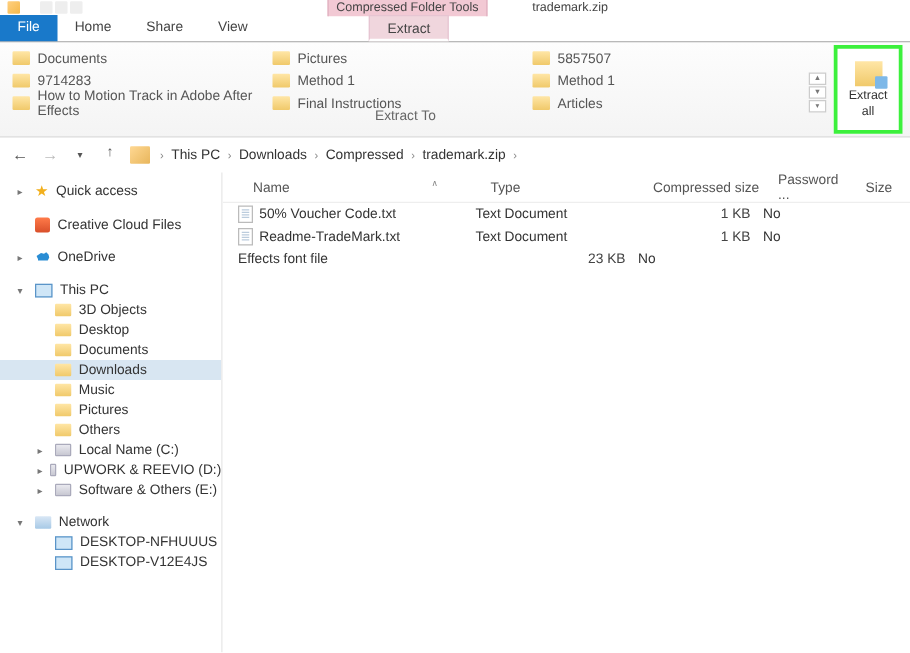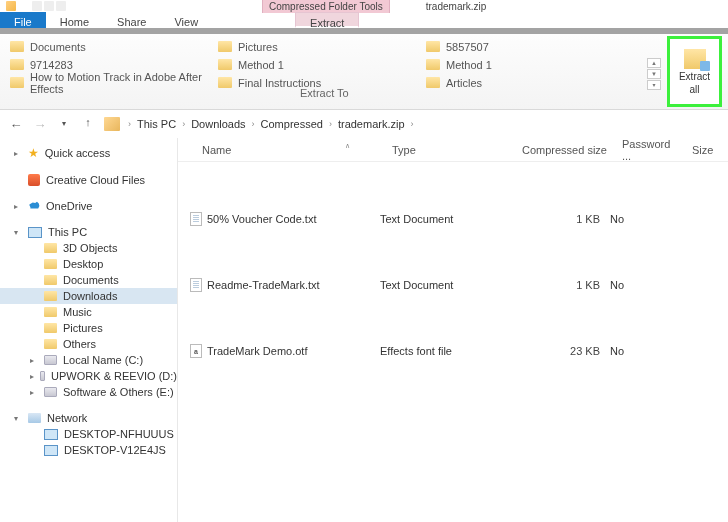--- a/index.html
+++ b/index.html
@@ -5,21 +5,21 @@
 * { margin: 0; padding: 0; box-sizing: border-box; font-family: 'Segoe UI', Tahoma, sans-serif; }
 body { width: 728px; height: 522px; background: #fff; font-size: 11px; color: #333; overflow: hidden; position: relative; }
 
 .titlebar { height: 12px; background: #fff; display: flex; align-items: center; gap: 16px; padding-left: 6px; }
 .titlebar .sysicon { width: 10px; height: 10px; background: linear-gradient(135deg,#ffd080,#f5b84a); border-radius:1px; position:relative; }
 .titlebar .ctx { color:#444; font-size:10px; margin-left:180px; background:#f2c9d4; padding:1px 6px; border:1px solid #e0b0c0; border-bottom:none; }
 .titlebar .winname { color:#444; font-size:10px; margin-left:20px; }
 .titlebar .qat { display:flex; gap:2px; }
 .titlebar .q { width:10px; height:10px; background:#eee; border-radius:1px; }
 
-.ribbon-tabs { height: 22px; display:flex; align-items:stretch; background:#fff; border-bottom:6px solid #a3a3a3; }
+.ribbon-tabs { height: 22px; display:flex; align-items:stretch; background:#fff; border-bottom:1px solid #a3a3a3; }
 .ribbon-tabs .tab { padding: 4px 14px 0 14px; font-size:11px; color:#444; cursor:pointer; }
 .ribbon-tabs .tab.file { background:#1979ca; color:#fff; padding-top:4px; }
 .ribbon-tabs .tab.extract { background:#f0d6dd; border:1px solid #e6c5d2; border-bottom:2px solid #fff; margin-left:83px; }
 
 .ribbon-body { height:76px; background:linear-gradient(#fdfdfd,#f4f4f4); border-bottom:1px solid #d9d9d9; display:flex; position:relative; }
 .extract-to { flex:1; display:grid; grid-template-columns:repeat(3,200px); grid-template-rows:repeat(3,17px); gap:1px 8px; padding:4px 8px 0 8px; align-content:start; }
 .dest { display:flex; align-items:center; gap:6px; color:#555; font-size:11px; cursor:pointer; padding:1px 2px; }
 .dest .ficon { width:14px; height:11px; background:linear-gradient(#ffe6a6,#f0c96a); border-radius:1px; flex-shrink:0; }
 .gallery-ctrl { width:14px; display:flex; flex-direction:column; justify-content:center; gap:1px; margin-left:2px; margin-top:4px; }
 .gc { height:10px; background:#fff; border:1px solid #ccc; font-size:6px; color:#777; text-align:center; line-height:8px; cursor:pointer; }
@@ -53,21 +53,21 @@
 .pc-mon { width:14px; height:11px; border:1px solid #5a94c8; background:#cfe6f7; position:relative; }
 .fold { width:13px; height:10px; background:linear-gradient(#ffe6a6,#f0c96a); border-radius:1px; }
 .drive { width:13px; height:10px; background:linear-gradient(#e9e9ef,#c8c8d2); border:1px solid #aab; border-radius:1px; }
 .net { width:13px; height:10px; background:linear-gradient(#d9e7f5,#a7c9e6); border-radius:1px; position:relative; }
 .navgap { height:10px; }
 
 .listpane { flex:1; overflow:auto; }
 .cols { display:grid; grid-template-columns:190px 130px 100px 70px 50px; height:24px; align-items:center; border-bottom:1px solid #eee; padding-left:12px; }
 .cols .ch { font-size:11px; color:#555; cursor:pointer; position:relative;margin-left:12px; }
 .cols .ch .sort { position:absolute; right:30px; top:-2px; font-size:7px; color:#888; }
-.row { display:grid; grid-template-columns:190px 130px 100px 70px 50px; height:18px; align-items:center; padding-left:12px; font-size:11px;margin-top:48px; }
+.row { display:grid; grid-template-columns:190px 130px 100px 70px 50px; height:18px; align-items:center; padding-left:12px; font-size:11px; }
 .row .cell { color:#333; display:flex; align-items:center; gap:5px; }
 .row .cell.sz { justify-content:flex-end; padding-right:10px; color:#444; }
 .txt-icon { width:12px; height:14px; background:#fff; border:1px solid #bbb; position:relative; flex-shrink:0; }
 .txt-icon::after { content:''; position:absolute; left:2px; top:2px; right:2px; height:1px; background:#bcd; box-shadow:0 2px 0 #bcd,0 4px 0 #bcd,0 6px 0 #bcd; }
 .otf-icon { width:12px; height:14px; background:#fff; border:1px solid #bbb; position:relative; flex-shrink:0; display:flex; align-items:center; justify-content:center; font-size:7px; font-weight:bold; color:#555; }
 </style>
 </head>
 <body>
 
 <div class="titlebar">
@@ -281,24 +281,20 @@
           <div class="cell">
             <span class="txt-icon"></span>
             <span>Readme-TradeMark.txt</span>
           </div>
           <div class="cell">Text Document</div>
           <div class="cell sz">1 KB</div>
           <div class="cell">No</div>
           <div class="cell"></div>
         </div>
         <div class="row">
-          <div class="cell">
-            <span class="otf-icon">a</span>
-            <span>TradeMark Demo.otf</span>
-          </div>
           <div class="cell">Effects font file</div>
           <div class="cell sz">23 KB</div>
           <div class="cell">No</div>
           <div class="cell"></div>
         </div>
       </div>
   </div>
 </div>
 
 </body></html>

